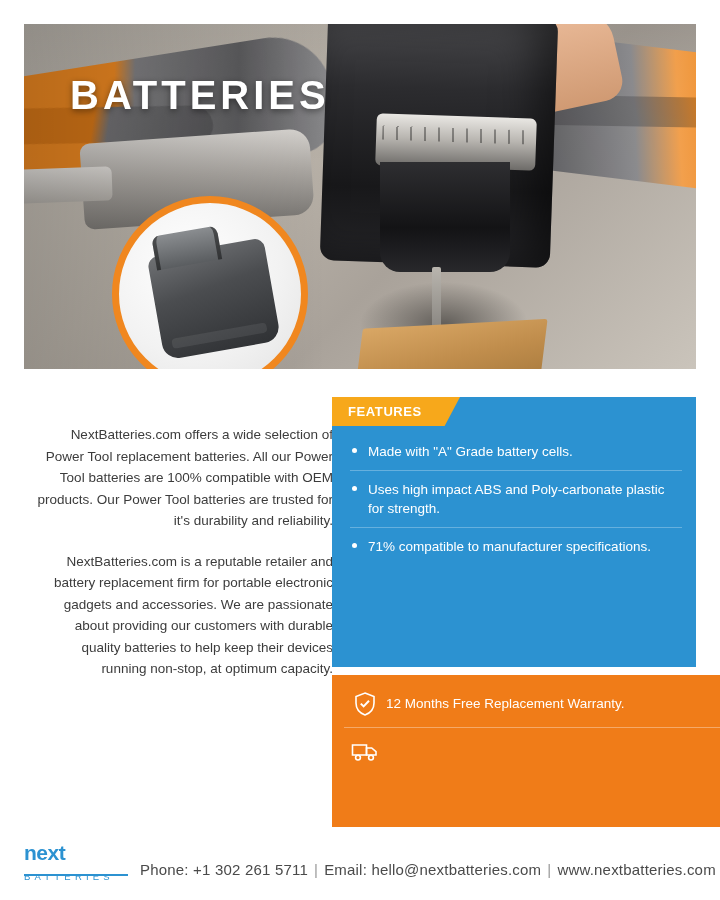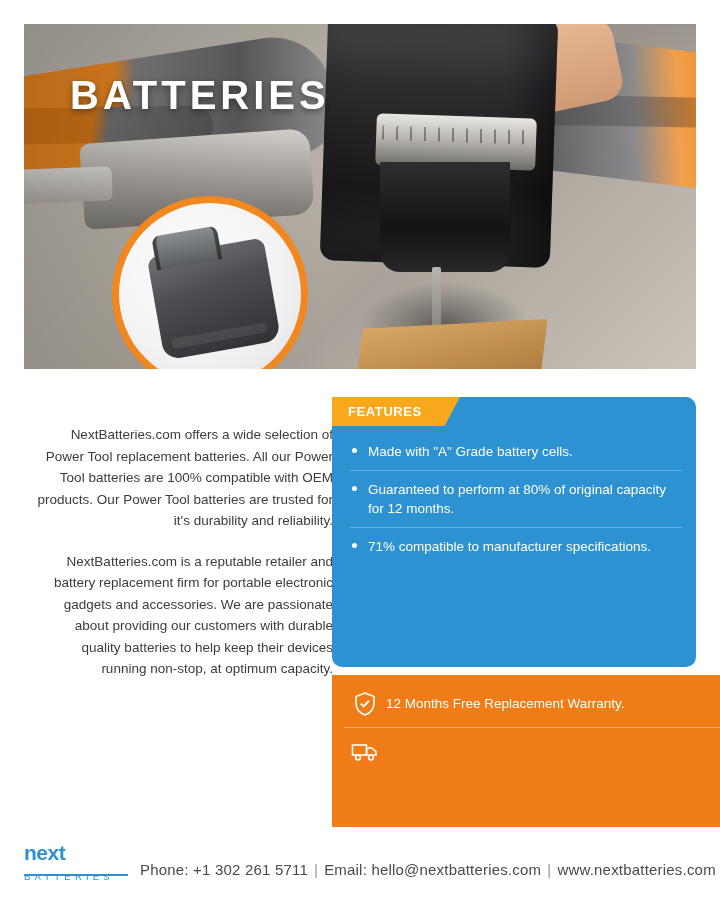--- a/index.html
+++ b/index.html
@@ -161,21 +161,20 @@
     line-height: 21.5px;
     text-align: right;
   }
   .copy p { margin-bottom: 19px; }
 
   
   .features {
     position: absolute; left: 332px; top: 397px;
     width: 364px; height: 270px;
     background: #2c92d1;
-    border-radius: 10px;
   }
   .features-tab {
     position: absolute; left: 0; top: 0;
     background: #f7a81b;
     color: #ffffff;
     font-size: 13px;
     font-weight: 700;
     letter-spacing: .6px;
     padding: 7px 14px 7px 16px;
     clip-path: polygon(0 0, 100% 0, 88% 100%, 0% 100%);
@@ -280,21 +279,21 @@
 
   <div class="copy">
     <p>NextBatteries.com offers a wide selection of Power Tool replacement batteries. All our Power Tool batteries are 100% compatible with OEM products. Our Power Tool batteries are trusted for it's durability and reliability.</p>
     <p>NextBatteries.com is a reputable retailer and battery replacement firm for portable electronic gadgets and accessories. We are passionate about providing our customers with durable quality batteries to help keep their devices running non-stop, at optimum capacity.</p>
   </div>
 
   <div class="features">
     <div class="features-tab">FEATURES</div>
     <ul class="feature-list">
       <li>Made with "A" Grade battery cells.</li>
-      <li>Guaranteed to perform at 80% of original capacity for 12 months.</li>
+      <li>Uses high impact ABS and Poly-carbonate plastic for strength.</li>
       <li>71% compatible to manufacturer specifications.</li>
     </ul>
   </div>
 
   <div class="offers">
 
     <div class="offer-row">
       <span class="offer-icon">
         <svg width="24" height="26" viewBox="0 0 24 26" fill="none" stroke="#ffffff" stroke-width="1.6">
           <path d="M12 2 L21 5.5 V12 c0 6-4.2 10.2-9 12 -4.8-1.8-9-6-9-12 V5.5 Z"></path>

